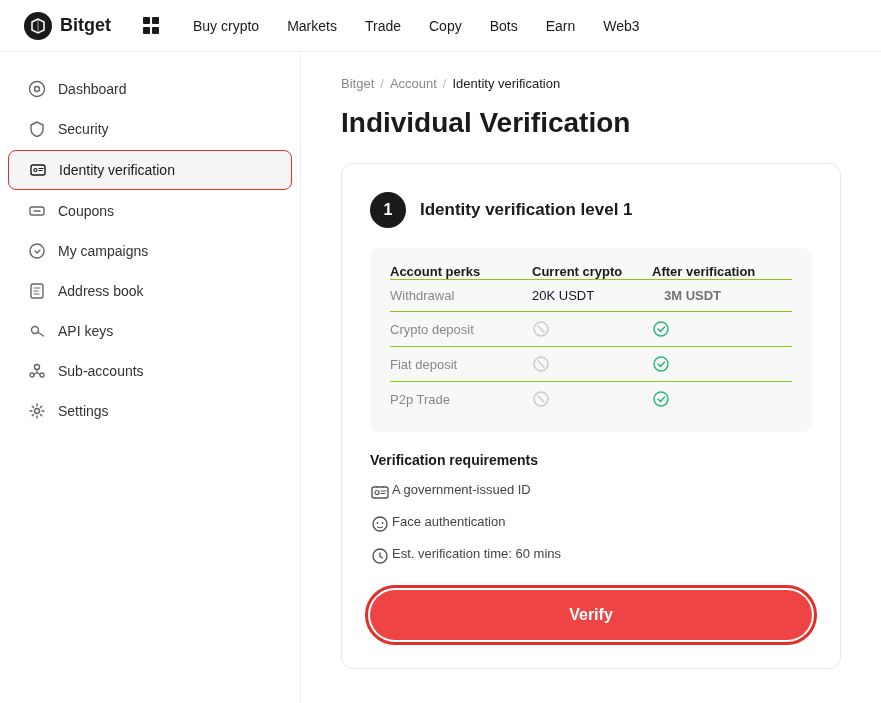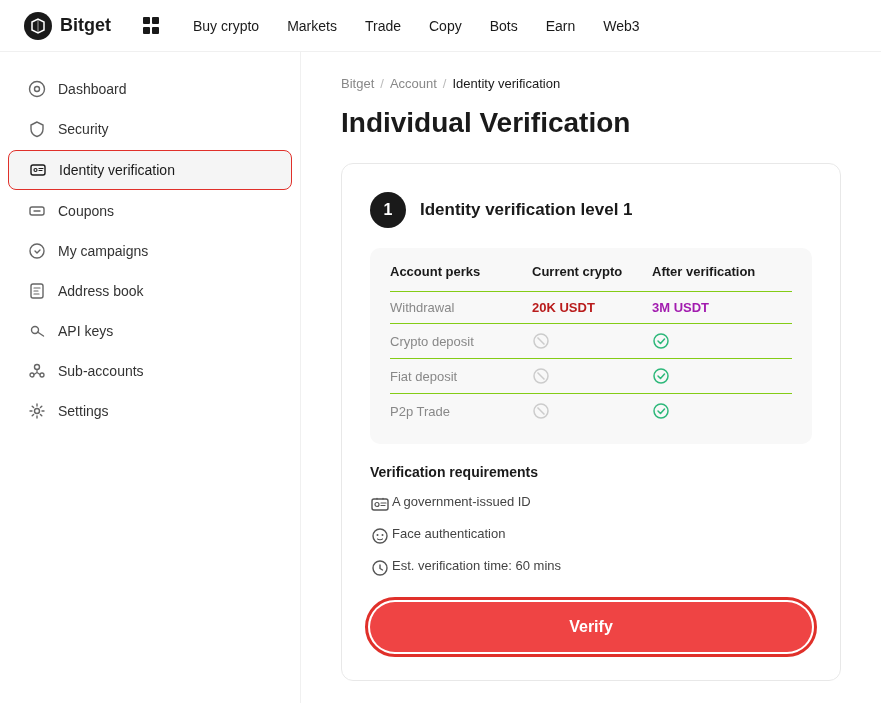--- a/index.html
+++ b/index.html
@@ -50,25 +50,25 @@
     .level-badge {
       width: 36px; height: 36px; border-radius: 50%;
       background: #1a1a1a; color: #fff;
       display: flex; align-items: center; justify-content: center;
       font-weight: 700; font-size: 16px; flex-shrink: 0;
     }
     .level-title { font-size: 17px; font-weight: 600; }
 
     
     .perks-table { background: #f8f8f8; border-radius: 10px; padding: 16px 20px; margin-bottom: 20px; }
-    .table-header { display: grid; grid-template-columns: 1fr 120px 140px; font-size: 13px; font-weight: 600; color: #1a1a1a; margin-bottom: 12px; }
+    .table-header { display: grid; grid-template-columns: 1fr 120px 140px; font-size: 13px; font-weight: 600; color: #1a1a1a; }
     .table-row { display: grid; grid-template-columns: 1fr 120px 140px; font-size: 13px; color: #888; padding: 8px 0; border-top: 1px solid #84cc16; align-items: center; }
     .table-row:first-child { border-top: none; }
-    .cell-highlight { color: #b91c1c; font-weight: 700; font-size: 13px; }
-    .cell-green { color: #a21caf; font-size: 13px; font-weight: 700; }
+    .cell-highlight { color: #0f172a; font-weight: 400; font-size: 13px; }
+    .cell-green { color: #737373; font-size: 13px; font-weight: 700; margin-left: 12px; }
     .icon-blocked { color: #ccc; font-size: 16px; display: flex; align-items: center; }
     .icon-check { color: #2db87a; font-size: 16px; display: flex; align-items: center; }
 
     
     .req-section { margin-bottom: 24px; }
     .req-title { font-size: 14px; font-weight: 600; margin-bottom: 14px; color: #1a1a1a; }
     .req-item { display: flex; align-items: flex-start; gap: 2px; margin-bottom: 12px; font-size: 13px; color: #444; }
     .req-icon { width: 20px; height: 20px; display: flex; align-items: center; justify-content: center; flex-shrink: 0; }
 
     

